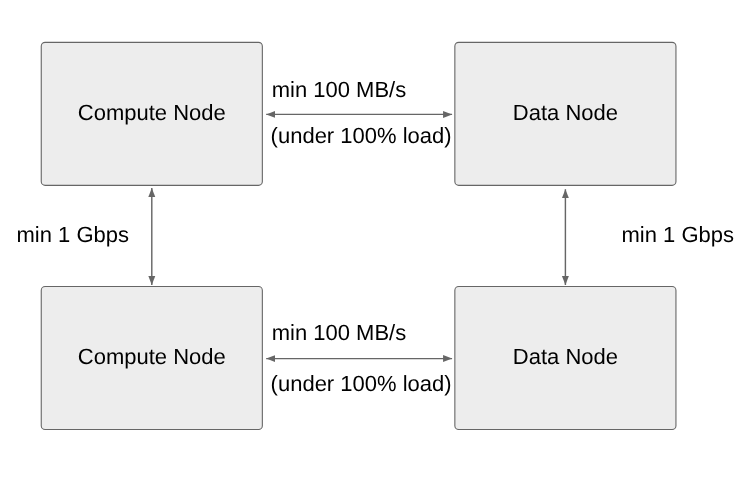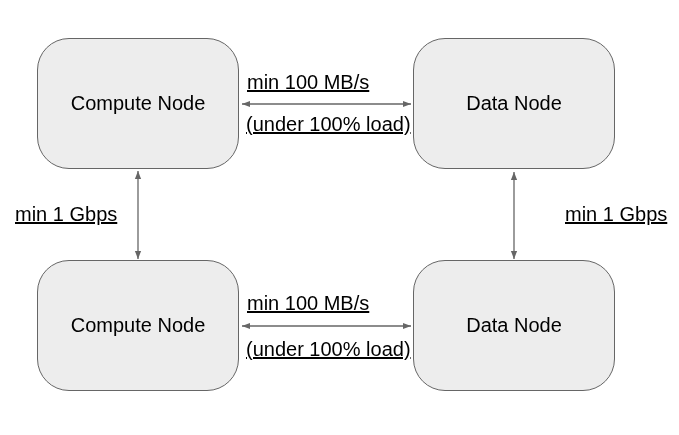--- a/index.html
+++ b/index.html
@@ -16,21 +16,21 @@
     color: #000000;
     overflow: hidden;
   }
   .node {
     position: absolute;
     width: 202px;
     height: 131px;
     box-sizing: border-box;
     background: #ededed;
     border: 1px solid #666666;
-    border-radius: 32px;
+    border-radius: 4px;
     display: flex;
     align-items: center;
     justify-content: center;
   }
   .node-label {
     font-size: 20px;
     line-height: 1.15;
     white-space: nowrap;
   }
   #node-compute-top   { left: 37px;  top: 38px;  }
@@ -46,21 +46,20 @@
   }
   .edge-line {
     stroke: #666666;
     stroke-width: 1.3;
   }
   .edge-label {
     position: absolute;
     font-size: 20px;
     line-height: 1.15;
     white-space: nowrap;
-    text-decoration: underline;
   }
   #label-top-rate      { left: 247px; top: 71px;  }
   #label-top-load      { left: 246px; top: 113px; }
   #label-bottom-rate   { left: 247px; top: 292px; }
   #label-bottom-load   { left: 246px; top: 338px; }
   #label-left-gbps     { left: 15px;  top: 203px; }
   #label-right-gbps    { left: 565px; top: 203px; }
 </style>
 </head>
 <body>

